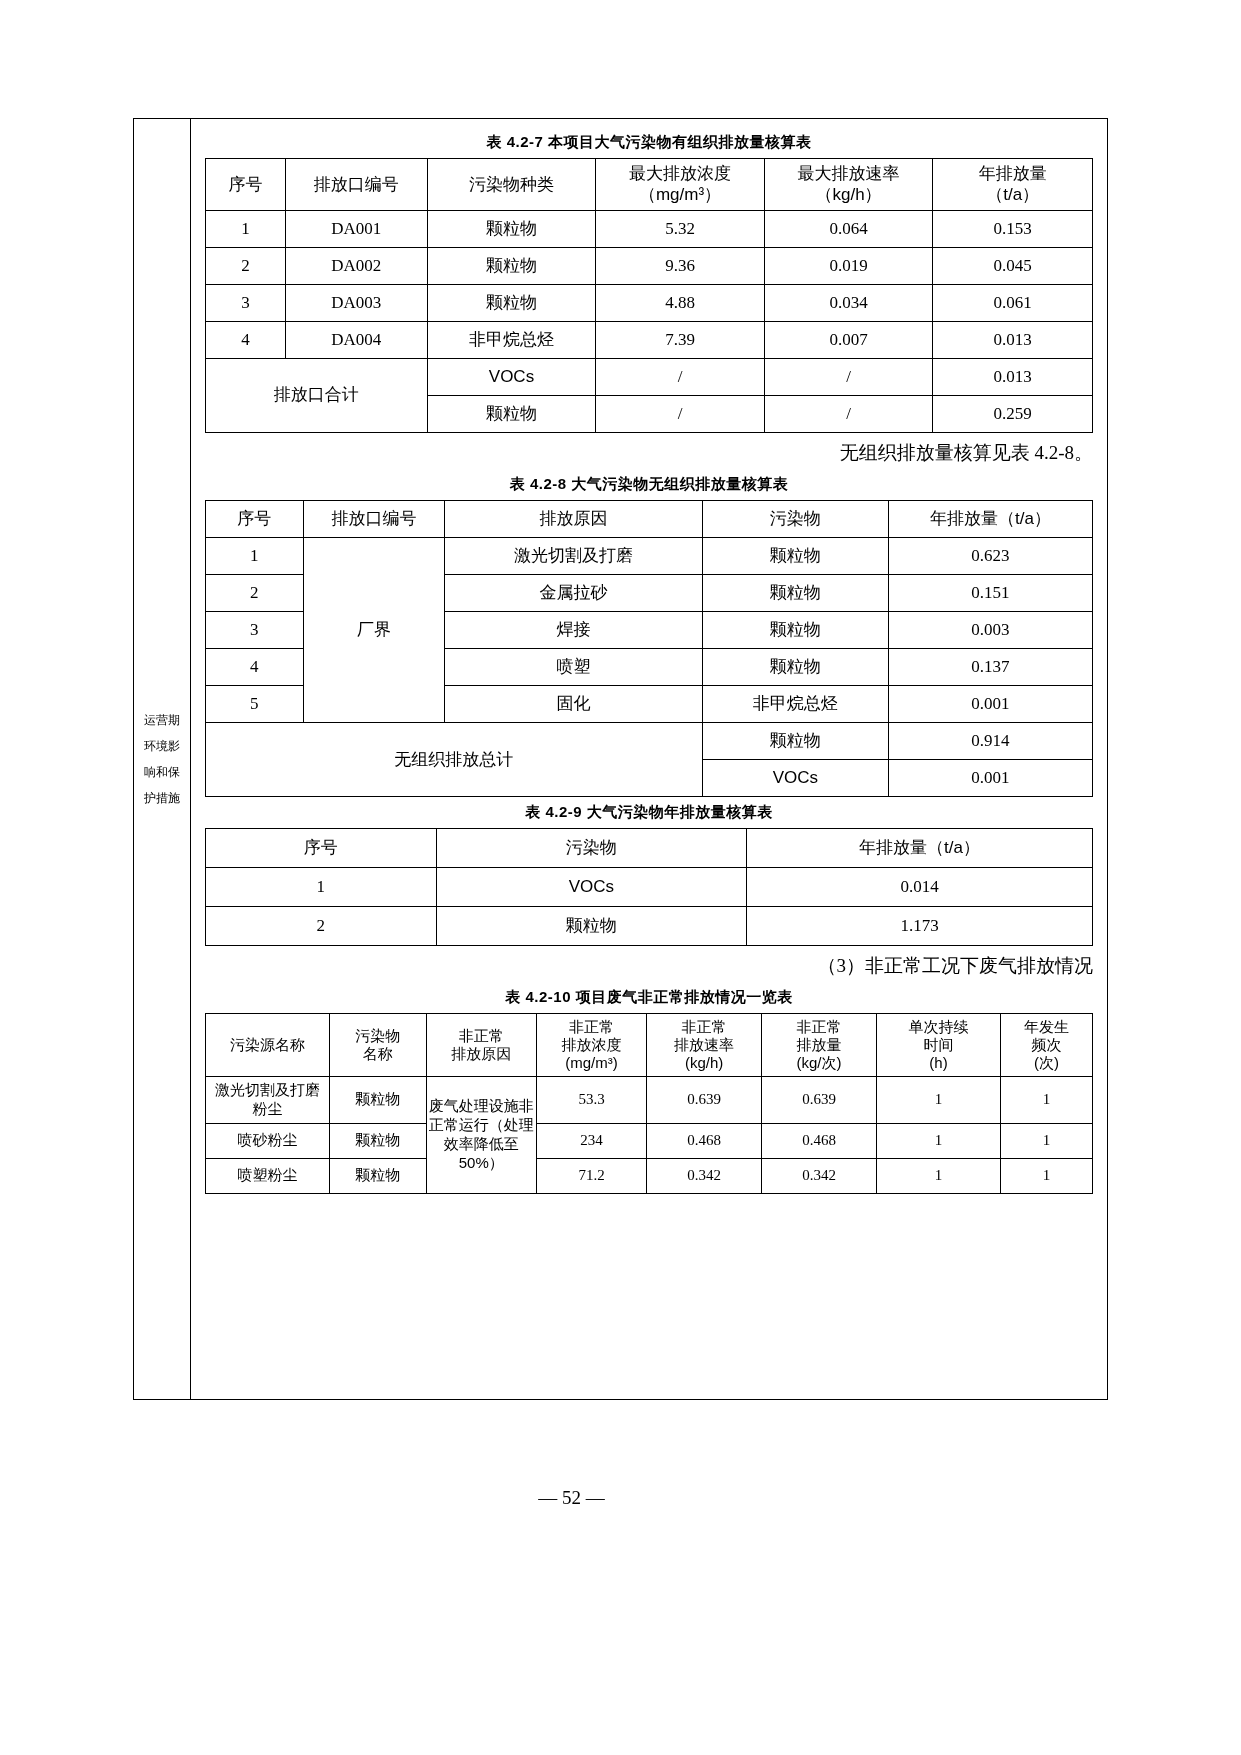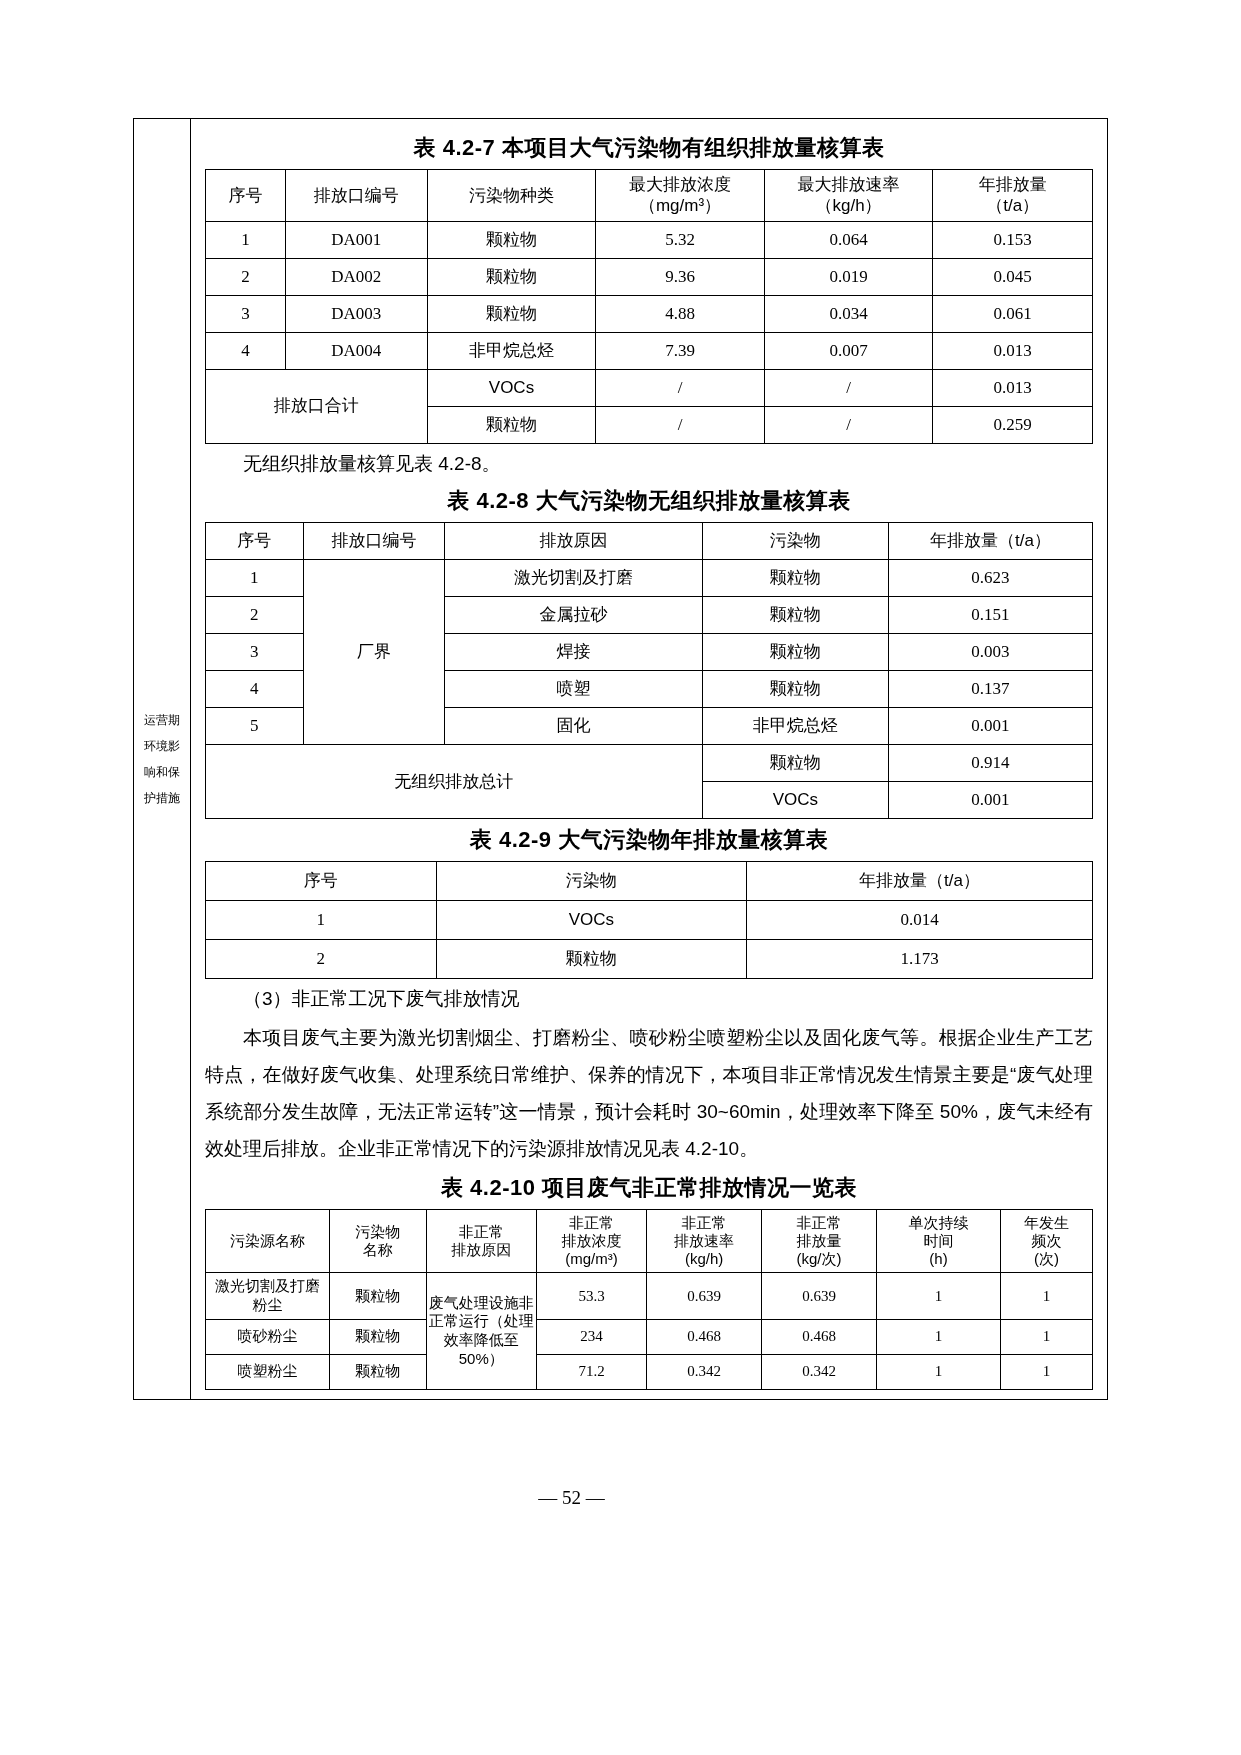--- a/index.html
+++ b/index.html
@@ -48,21 +48,21 @@
     width: 46px;
   }
   .main-col {
     flex: 1;
     padding: 8px 14px 10px 14px;
     box-sizing: border-box;
   }
   .tbl-title {
     text-align: center;
     font-weight: bold;
-    font-size: 22px;
+    font-size: 15px;
     margin: 6px 0 6px 0;
     font-family: "Liberation Sans", sans-serif;
     letter-spacing: 0.5px;
   }
   table {
     border-collapse: collapse;
     width: 100%;
     table-layout: fixed;
   }
   table td, table th {
@@ -85,21 +85,22 @@
     margin: 4px 0 0 0;
     text-indent: 2em;
     text-align: justify;
     font-family: "Liberation Sans", sans-serif;
   }
   p.tight {
     font-size: 19px;
     line-height: 1.7;
     margin: 4px 0 2px 0;
     text-indent: 2em;
-    font-family: Liberation Sans, sans-serif;
+    font-family: Liberation Serif, serif;
+    text-align: right;
   }
   .footer {
     position: absolute;
     left: 0;
     top: 1487px;
     width: 1143px;
     text-align: center;
     font-size: 19px;
     font-family: "Liberation Serif", serif;
   }
@@ -281,21 +282,20 @@
           </tr>
           <tr>
             <td class="num">2</td>
             <td>颗粒物</td>
             <td class="num">1.173</td>
           </tr>
         </tbody>
       </table>
 
       <p class="tight">（3）非正常工况下废气排放情况</p>
-      <p class="body">本项目废气主要为激光切割烟尘、打磨粉尘、喷砂粉尘喷塑粉尘以及固化废气等。根据企业生产工艺特点，在做好废气收集、处理系统日常维护、保养的情况下，本项目非正常情况发生情景主要是“废气处理系统部分发生故障，无法正常运转”这一情景，预计会耗时 30~60min，处理效率下降至 50%，废气未经有效处理后排放。企业非正常情况下的污染源排放情况见表 4.2-10。</p>
 
       <div class="tbl-title">表 4.2-10  项目废气非正常排放情况一览表</div>
       <table class="t10">
         <colgroup>
           <col style="width:13.5%">
             <col style="width:10.5%">
             <col style="width:12%">
           <col style="width:12%">
             <col style="width:12.5%">
             <col style="width:12.5%">

